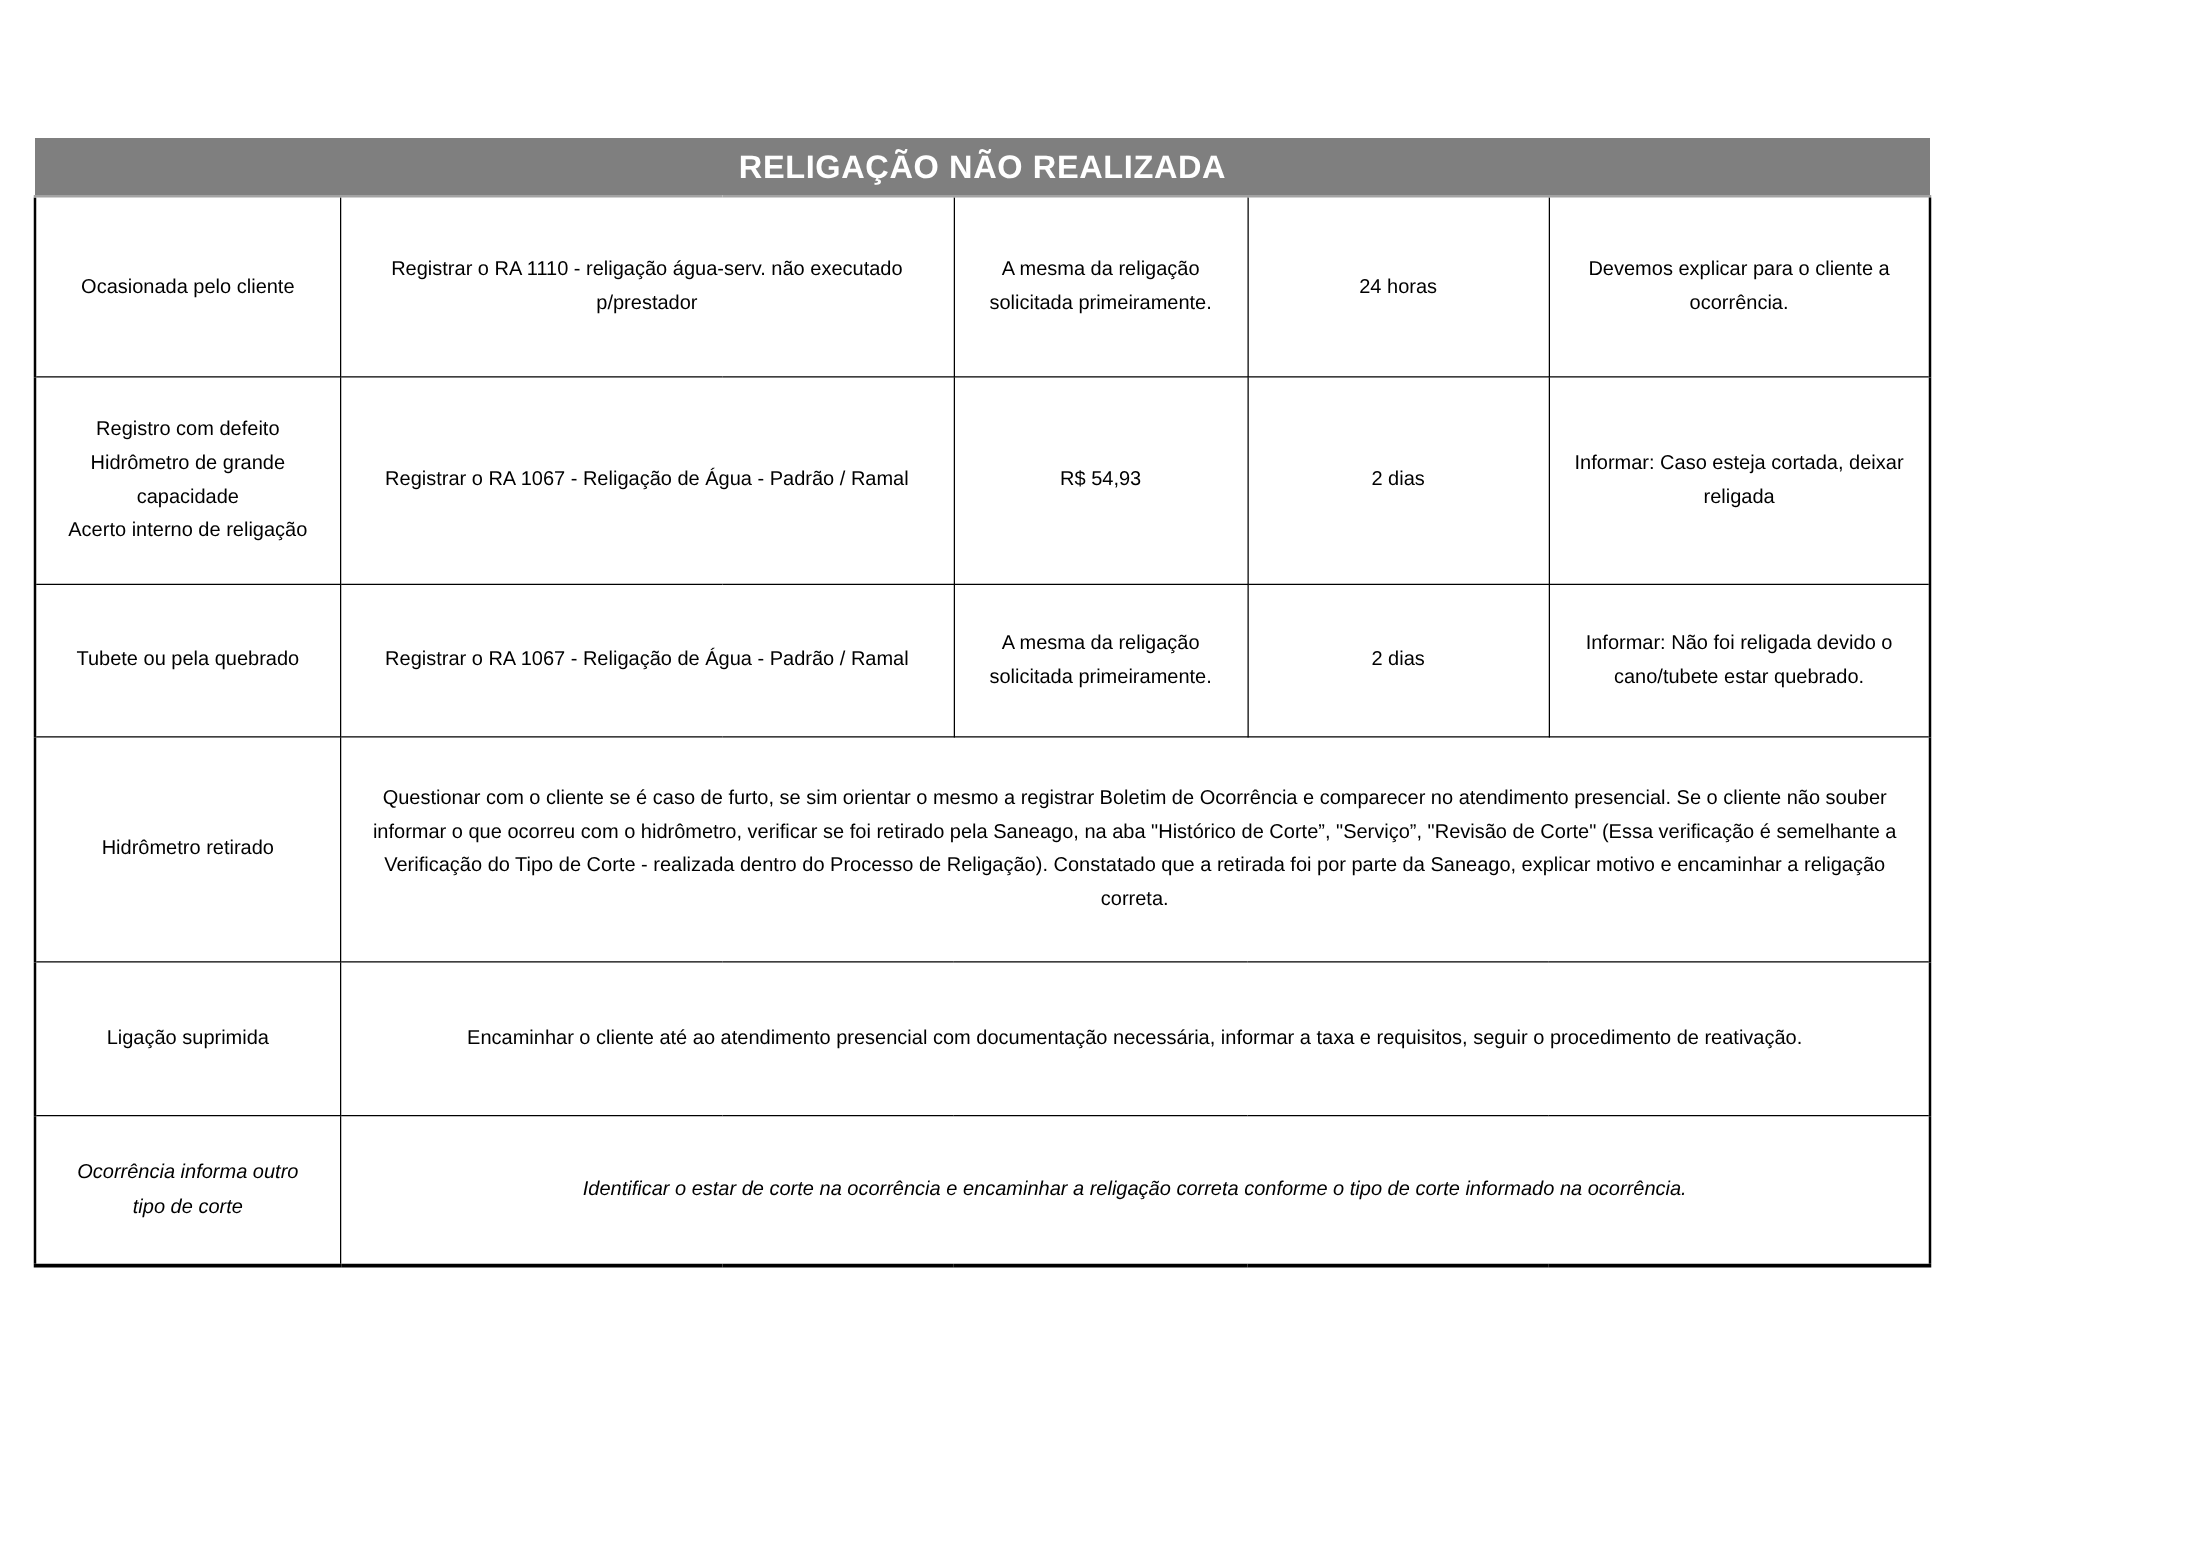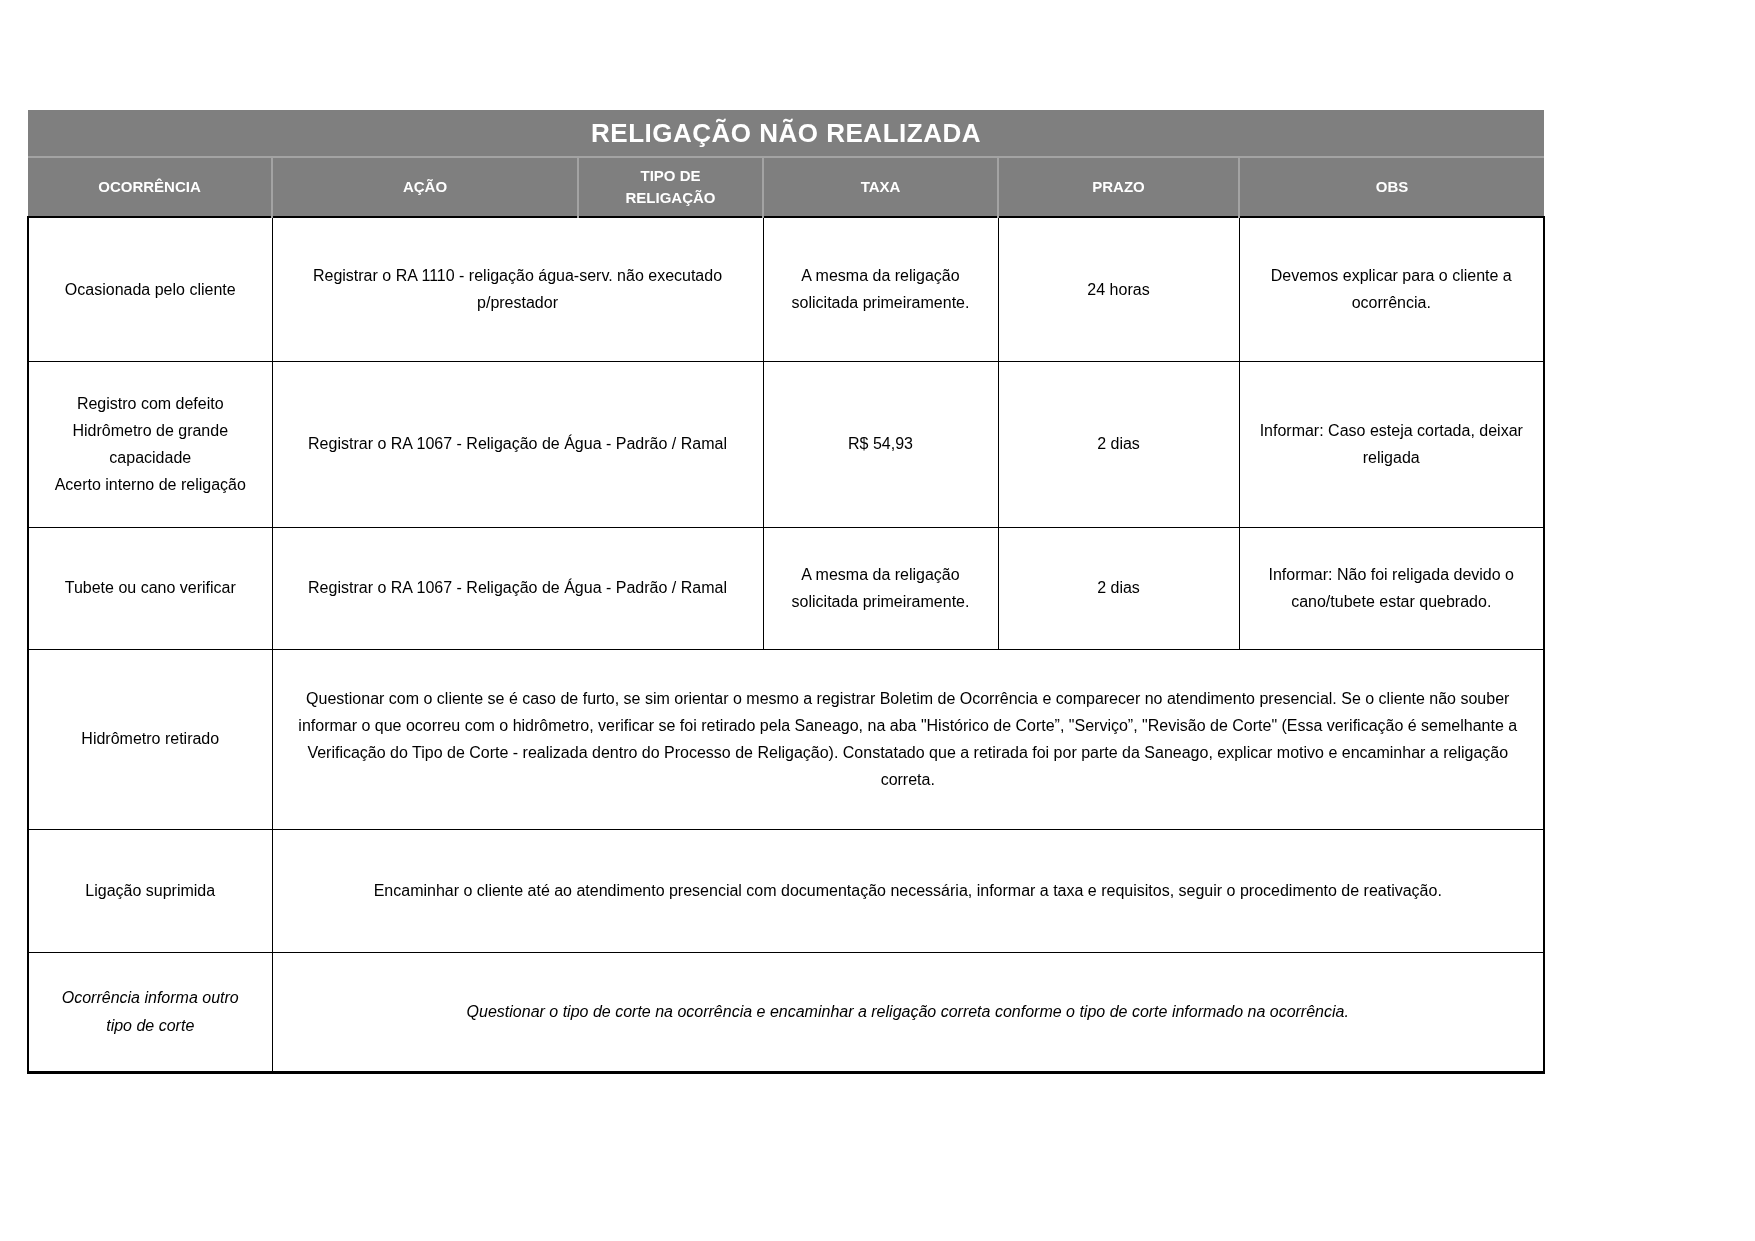--- a/index.html
+++ b/index.html
@@ -80,41 +80,20 @@
       <col style="width:235px">
       <col style="width:241px">
       <col style="width:305px">
     </colgroup>
 
     <tbody>
         <tr class="title-row">
       <th colspan="6">RELIGAÇÃO NÃO REALIZADA</th>
     </tr>
 
-    <tr class="head-row">
-      <th>
-        <div>OCORRÊNCIA</div>
-      </th>
-      <th>
-        <div>AÇÃO</div>
-      </th>
-      <th>
-        <div>TIPO DE</div>
-        <div>RELIGAÇÃO</div>
-      </th>
-      <th>
-        <div>TAXA</div>
-      </th>
-      <th>
-        <div>PRAZO</div>
-      </th>
-      <th>
-        <div>OBS</div>
-      </th>
-    </tr>
 
     <tr class="body body-first r1">
       <td>
         <div>Ocasionada pelo cliente</div>
       </td>
       <td colspan="2">Registrar o RA 1110 - religação água-serv. não executado p/prestador</td>
       <td>A mesma da religação solicitada primeiramente.</td>
       <td>24 horas</td>
       <td>Devemos explicar para o cliente a ocorrência.</td>
     </tr>
@@ -126,21 +105,21 @@
         <div>Acerto interno de religação</div>
       </td>
       <td colspan="2">Registrar o RA 1067 - Religação de Água - Padrão / Ramal</td>
       <td>R$ 54,93</td>
       <td>2 dias</td>
       <td>Informar: Caso esteja cortada, deixar religada</td>
     </tr>
 
     <tr class="body r3">
       <td>
-        <div>Tubete ou cano verificar</div>
+        <div>Tubete ou pela quebrado</div>
       </td>
       <td colspan="2">Registrar o RA 1067 - Religação de Água - Padrão / Ramal</td>
       <td>A mesma da religação solicitada primeiramente.</td>
       <td>2 dias</td>
       <td>Informar: Não foi religada devido o cano/tubete estar quebrado.</td>
     </tr>
 
     <tr class="body r4">
       <td>
         <div>Hidrômetro retirado</div>
@@ -152,17 +131,17 @@
       <td>
         <div>Ligação suprimida</div>
       </td>
       <td colspan="5">Encaminhar o cliente até ao atendimento presencial com documentação necessária, informar a taxa e requisitos, seguir o procedimento de reativação.</td>
     </tr>
 
     <tr class="body body-last r6">
       <td>
         <div>Ocorrência informa outro tipo de corte</div>
       </td>
-      <td colspan="5">Questionar o tipo de corte na ocorrência e encaminhar a religação correta conforme o tipo de corte informado na ocorrência.</td>
+      <td colspan="5">Identificar o estar de corte na ocorrência e encaminhar a religação correta conforme o tipo de corte informado na ocorrência.</td>
     </tr>
   </tbody>
     </table>
 </div>
 
 </body></html>

